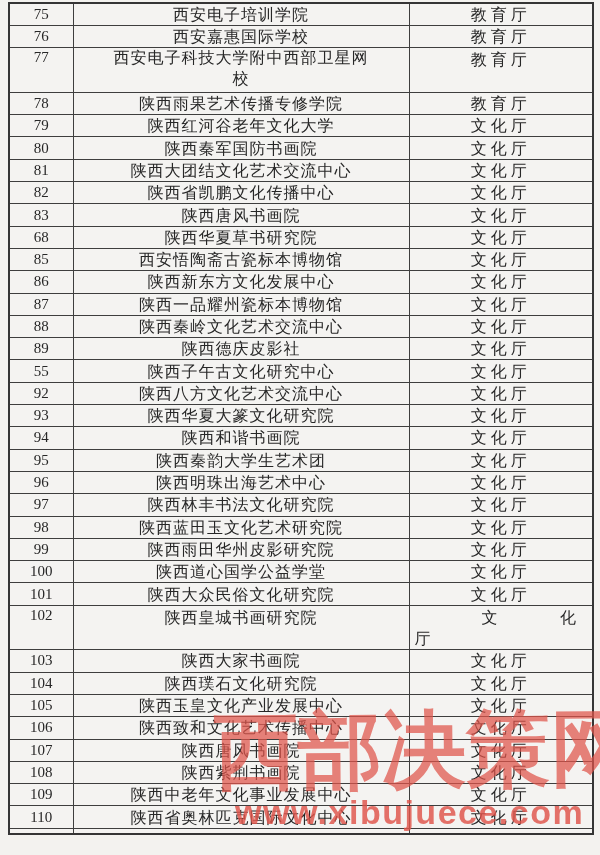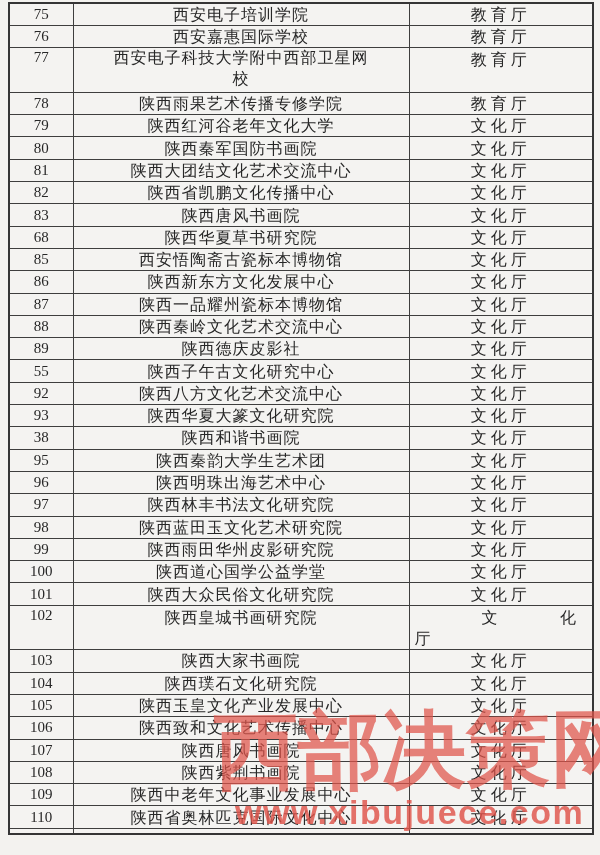--- a/index.html
+++ b/index.html
@@ -172,21 +172,21 @@
           <td class="num">92</td>
           <td class="name">陕西八方文化艺术交流中心</td>
           <td class="dept">文化厅</td>
         </tr>
         <tr>
           <td class="num">93</td>
           <td class="name">陕西华夏大篆文化研究院</td>
           <td class="dept">文化厅</td>
         </tr>
         <tr>
-          <td class="num">38</td>
+          <td class="num">94</td>
           <td class="name">陕西和谐书画院</td>
           <td class="dept">文化厅</td>
         </tr>
         <tr>
           <td class="num">95</td>
           <td class="name">陕西秦韵大学生艺术团</td>
           <td class="dept">文化厅</td>
         </tr>
         <tr>
           <td class="num">96</td>

